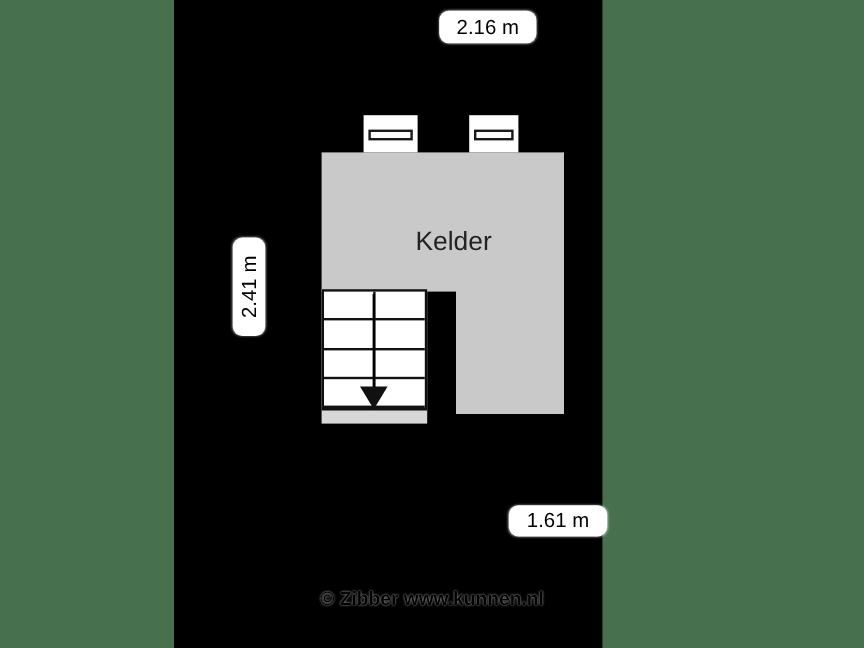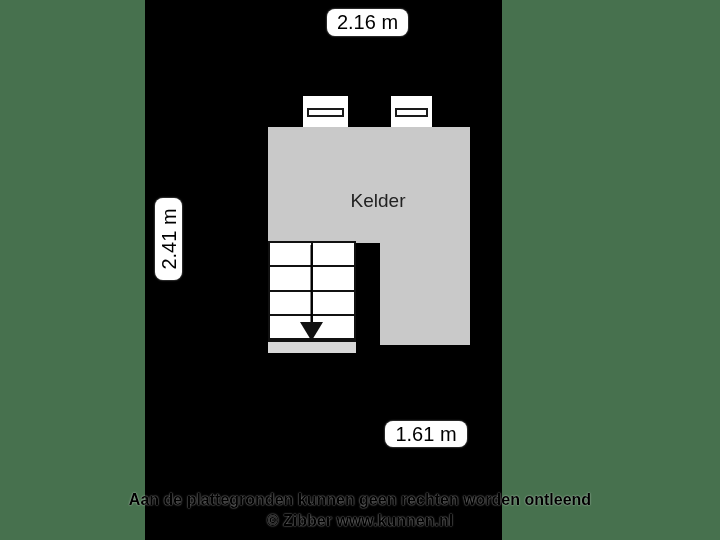--- a/index.html
+++ b/index.html
@@ -40,37 +40,38 @@
     margin-left:-1px;background:#111111;
   }
   
   .overlay{position:absolute;left:0;top:0;width:720px;height:540px;pointer-events:none;}
   .overlay line{stroke:#000;stroke-width:2;}
   
   .dim-box{
     background:var(--label-bg,#ffffff);
     border-radius:8px;
     color:var(--text,#000);
-    font-size:20px;
+    font-size:17px;
     display:flex;align-items:center;justify-content:center;
     box-shadow:0 0 2px rgba(255,255,255,0.6);
+    margin-left:39px;
   }
   .dim-top{left:327px;top:9px;width:81px;height:27px;}
   .dim-left{left:155px;top:198px;width:27px;height:82px;}
   .dim-left span{
     position:absolute;left:50%;top:50%;
     transform:translate(-50%,-50%) rotate(-90deg);
     white-space:nowrap;
   }
   .dim-bl{left:266px;top:421px;width:78px;height:26px;}
   .dim-br{left:385px;top:421px;width:82px;height:26px;}
   
   .room-label{
     left:330px;top:190px;width:96px;
-    text-align:center;font-size:19px;line-height:21px;color:#222222;
+    text-align:center;font-size:22px;line-height:21px;color:#222222;
   }
   
   .footer{
     left:0;top:489px;width:720px;
     text-align:center;color:#000000;font-weight:bold;font-size:16px;line-height:21px;
     text-shadow:0 0 2px rgba(255,255,255,0.55), 0 0 1px rgba(255,255,255,0.4);
   }
 </style>
 </head>
 <body>
@@ -122,17 +123,16 @@
 
   <div class="abs dim-box dim-top">2.16 m</div>
   <div class="abs dim-box dim-left">
     <span>2.41 m</span>
   </div>
   <div class="abs dim-box dim-br">1.61 m</div>
 
   <div class="abs room-label">Kelder</div>
 
   <div class="abs footer">
-    <div>Aan de plattegronden kunnen geen rechten worden ontleend</div>
     <div>© Zibber www.kunnen.nl</div>
   </div>
 
 </div>
 
 </body></html>

